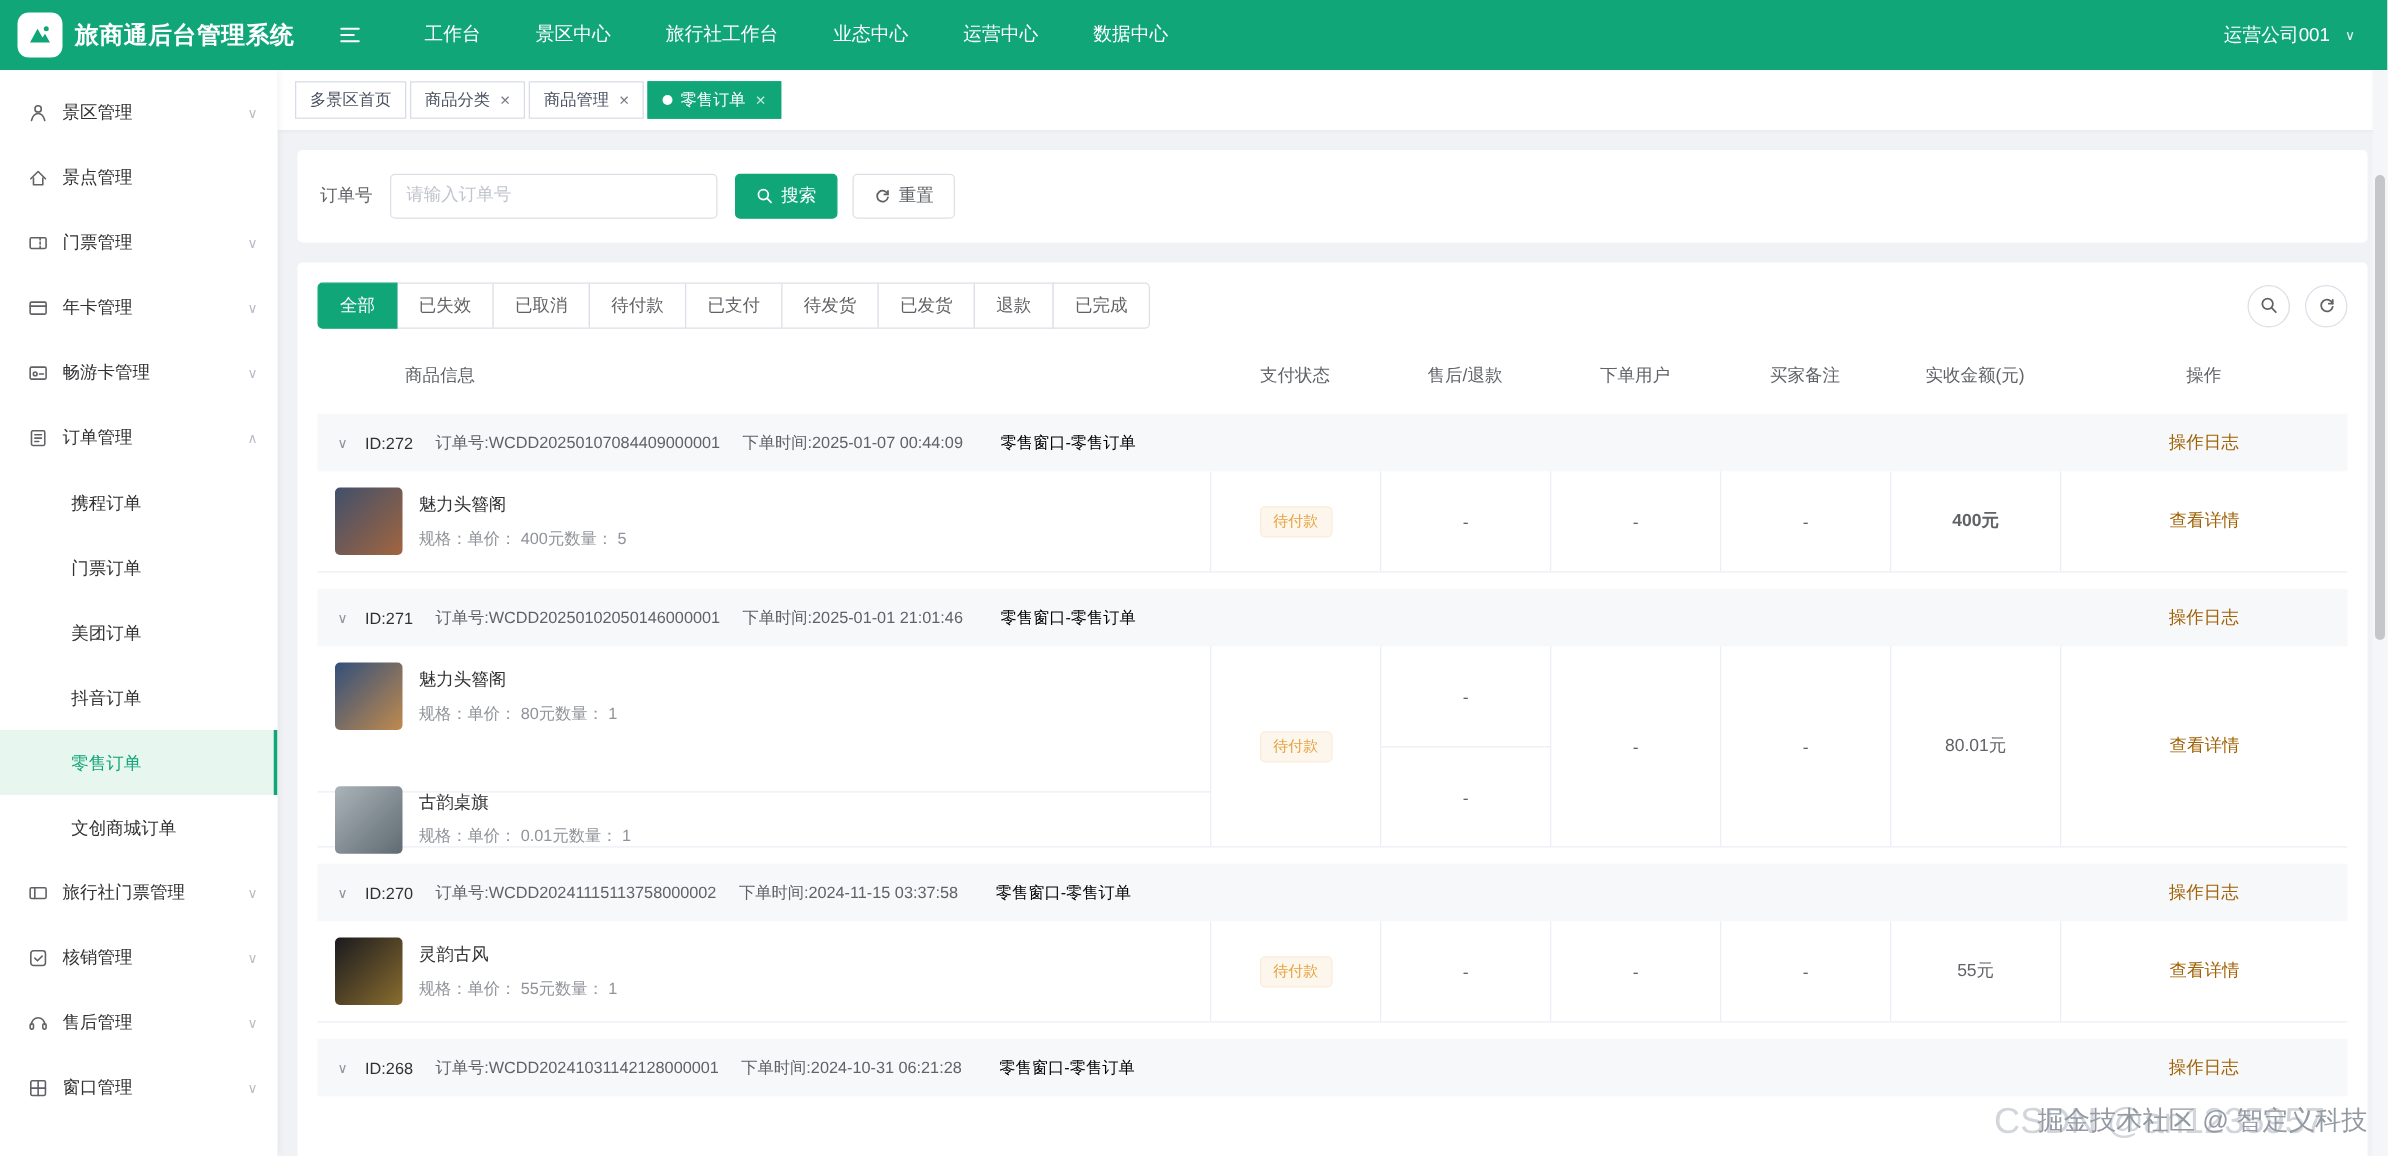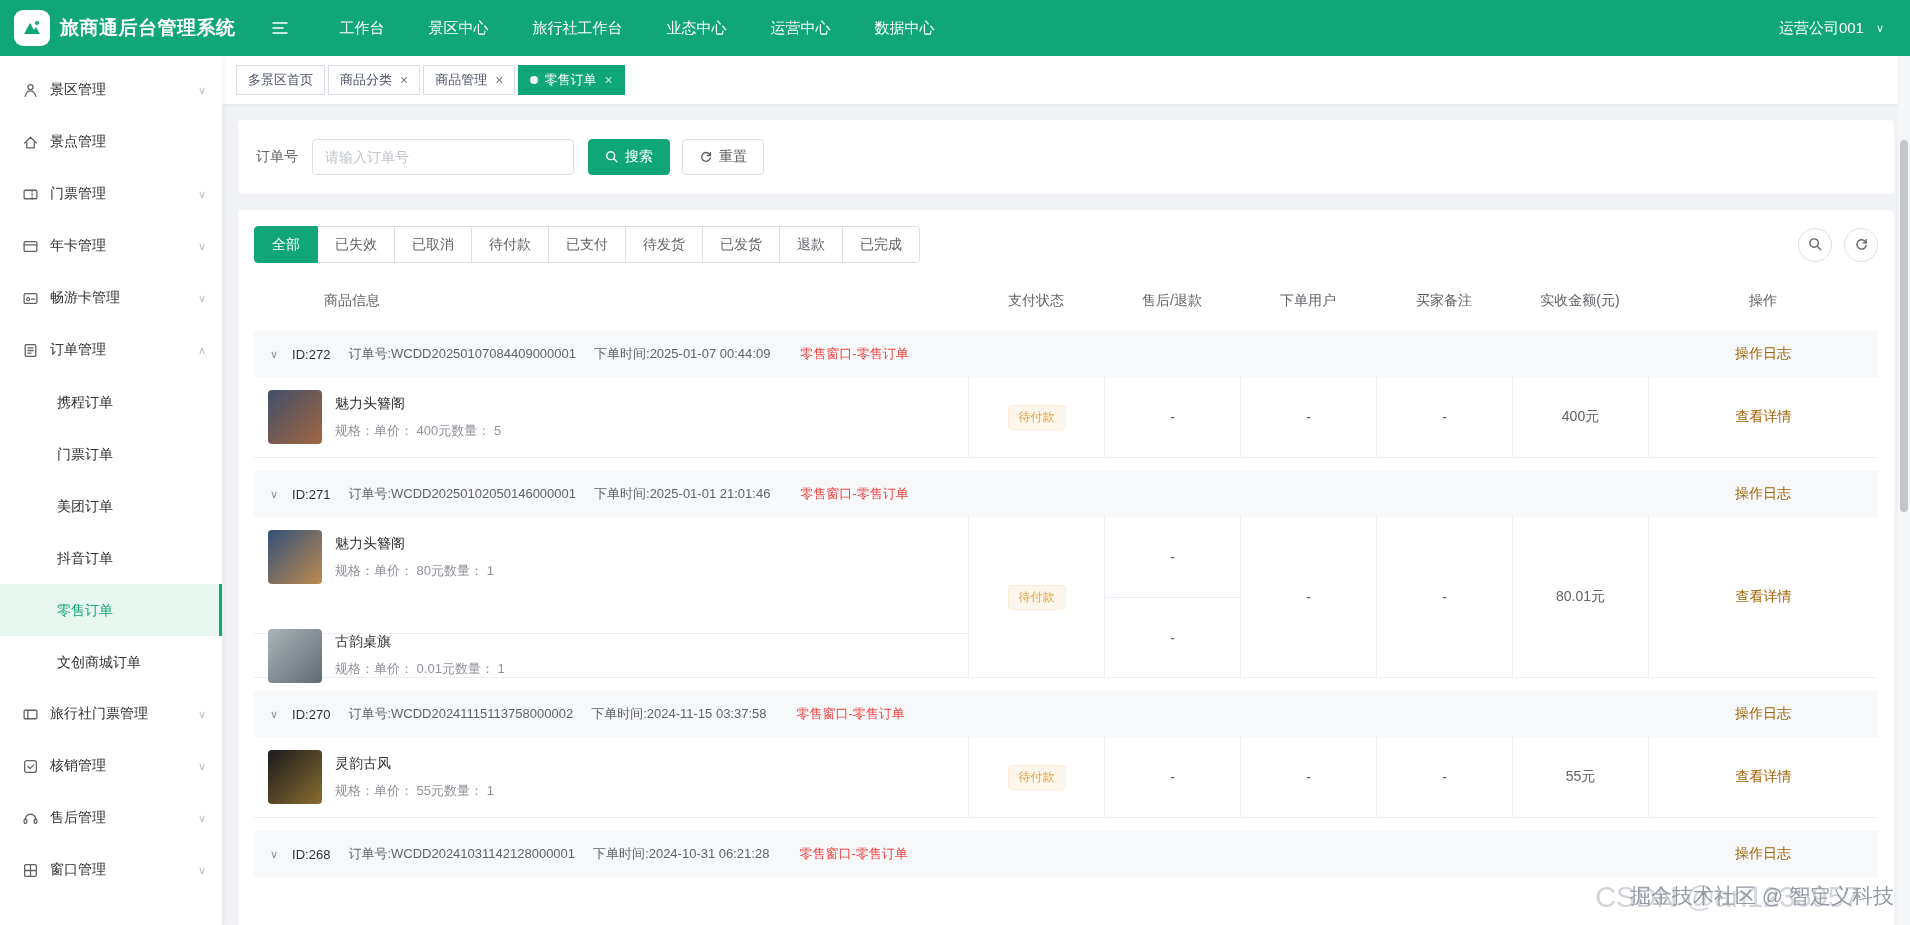--- a/index.html
+++ b/index.html
@@ -34,21 +34,21 @@
   .tagsbar{height:48px;background:#fff;box-shadow:0 1px 4px rgba(0,21,41,.06);display:flex;align-items:center;gap:3px;padding:0 14px;position:relative;z-index:5}
   .tag{height:30px;display:flex;align-items:center;gap:6px;padding:0 11px;background:#fff;border:1px solid #d8dce5;color:#495060;font-size:13px;cursor:pointer;white-space:nowrap}
   .tag.active{background:#10A678;border-color:#10A678;color:#fff}
   .tag-dot{width:8px;height:8px;border-radius:50%;background:#fff;flex:none}
   .tag-close{font-size:14px;opacity:.75;margin-left:2px}
 
   .content{padding:16px 16px 0}
   .card{background:#fff;border-radius:4px}
   .searchcard{padding:19px 18px;display:flex;align-items:center;margin-bottom:16px}
   .search-label{font-size:14px;color:#606266;margin-right:14px;white-space:nowrap}
-  .search-input{width:262px;height:36px;border:1px solid #dcdfe6;border-radius:4px;padding:0 12px;font-size:14px;color:#303133;outline:none;font-family:Liberation Sans, sans-serif}
+  .search-input{width:262px;height:36px;border:1px solid #dcdfe6;border-radius:4px;padding:0 12px;font-size:14px;color:#303133;outline:none;font-family:Liberation Serif, serif}
   .search-input::placeholder{color:#c0c4cc}
   .btn{height:36px;display:inline-flex;align-items:center;gap:6px;padding:0 16px;border-radius:4px;font-size:14px;cursor:pointer;border:1px solid transparent;font-family:inherit}
   .btn svg{width:14px;height:14px;fill:none;stroke:currentColor;stroke-width:1.6;stroke-linecap:round}
   .btn-green{background:#10A678;color:#fff;border-color:#10A678;margin-left:14px}
   .btn-plain{background:#fff;color:#606266;border-color:#dcdfe6;margin-left:12px}
 
   .tablecard{padding:16px 16px 60px;min-height:780px}
   .filter-row{display:flex;align-items:center}
   .filters{display:flex}
   .filter-tab{height:37px;line-height:35px;padding:0 17px;background:#fff;border:1px solid #dcdfe6;color:#606266;font-size:14px;cursor:pointer;margin-left:-1px;white-space:nowrap}
@@ -64,21 +64,21 @@
   .th{text-align:center;white-space:nowrap}
   .th:first-child{text-align:left;padding-left:70px}
 
   .order-block{margin-bottom:13px}
   .group-header{height:46px;background:#f7f8fa;display:flex;align-items:center;font-size:13px}
   .gh-left{display:flex;align-items:center;flex:1;min-width:0}
   .gh-chev{color:#909399;font-size:11px;padding:0 14px 0 16px;cursor:pointer}
   .gh-id{color:#303133;margin-right:18px;white-space:nowrap}
   .gh-no{color:#606266;margin-right:18px;white-space:nowrap}
   .gh-time{color:#606266;white-space:nowrap}
-  .gh-source{color:#ef4444;margin-left:30px;white-space:nowrap}
+  .gh-source{color:#000000;margin-left:30px;white-space:nowrap}
   .gh-action{width:230px;flex:none;text-align:center}
   .link{color:#a16207;font-size:14px;font-weight:400;cursor:pointer}
 
   .order-body{grid-auto-rows:80px;border-bottom:1px solid #ebeef5}
   .cell{display:flex;align-items:center;min-width:0}
   .cell.center{justify-content:center;border-left:1px solid #ebeef5;color:#606266;font-size:14px}
   .cell.prod{padding-left:14px;gap:13px}
   .divided{border-top:1px solid #ebeef5}
   .thumb{width:54px;height:54px;border-radius:4px;flex:none}
   .pname{font-size:14px;color:#303133;margin-bottom:9px;white-space:nowrap}
@@ -312,21 +312,21 @@
                     <span>数量： 5</span>
                   </div>
                 </div>
               </div>
               <div class="cell center" style="grid-area: 1 / 3;">-</div>
               <div class="cell center" style="grid-area: 1 / 2 / span 1;">
                 <span class="badge">待付款</span>
               </div>
               <div class="cell center" style="grid-area: 1 / 4 / span 1;">-</div>
               <div class="cell center" style="grid-area: 1 / 5 / span 1;">-</div>
-              <div class="cell center" style="grid-area: 1 / 6 / span 1;">400元</div>
+              <div class="cell center" style="grid-area: 1 / 6 / span 1; font-weight: bold;">400元</div>
               <div class="cell center" style="grid-area: 1 / 7 / span 1;">
                 <a class="link">查看详情</a>
               </div>
             </div>
           </div>
           <div class="order-block">
             <div class="group-header">
               <div class="gh-left">
                 <span class="gh-chev">∨</span>
                 <span class="gh-id">ID:271</span>

